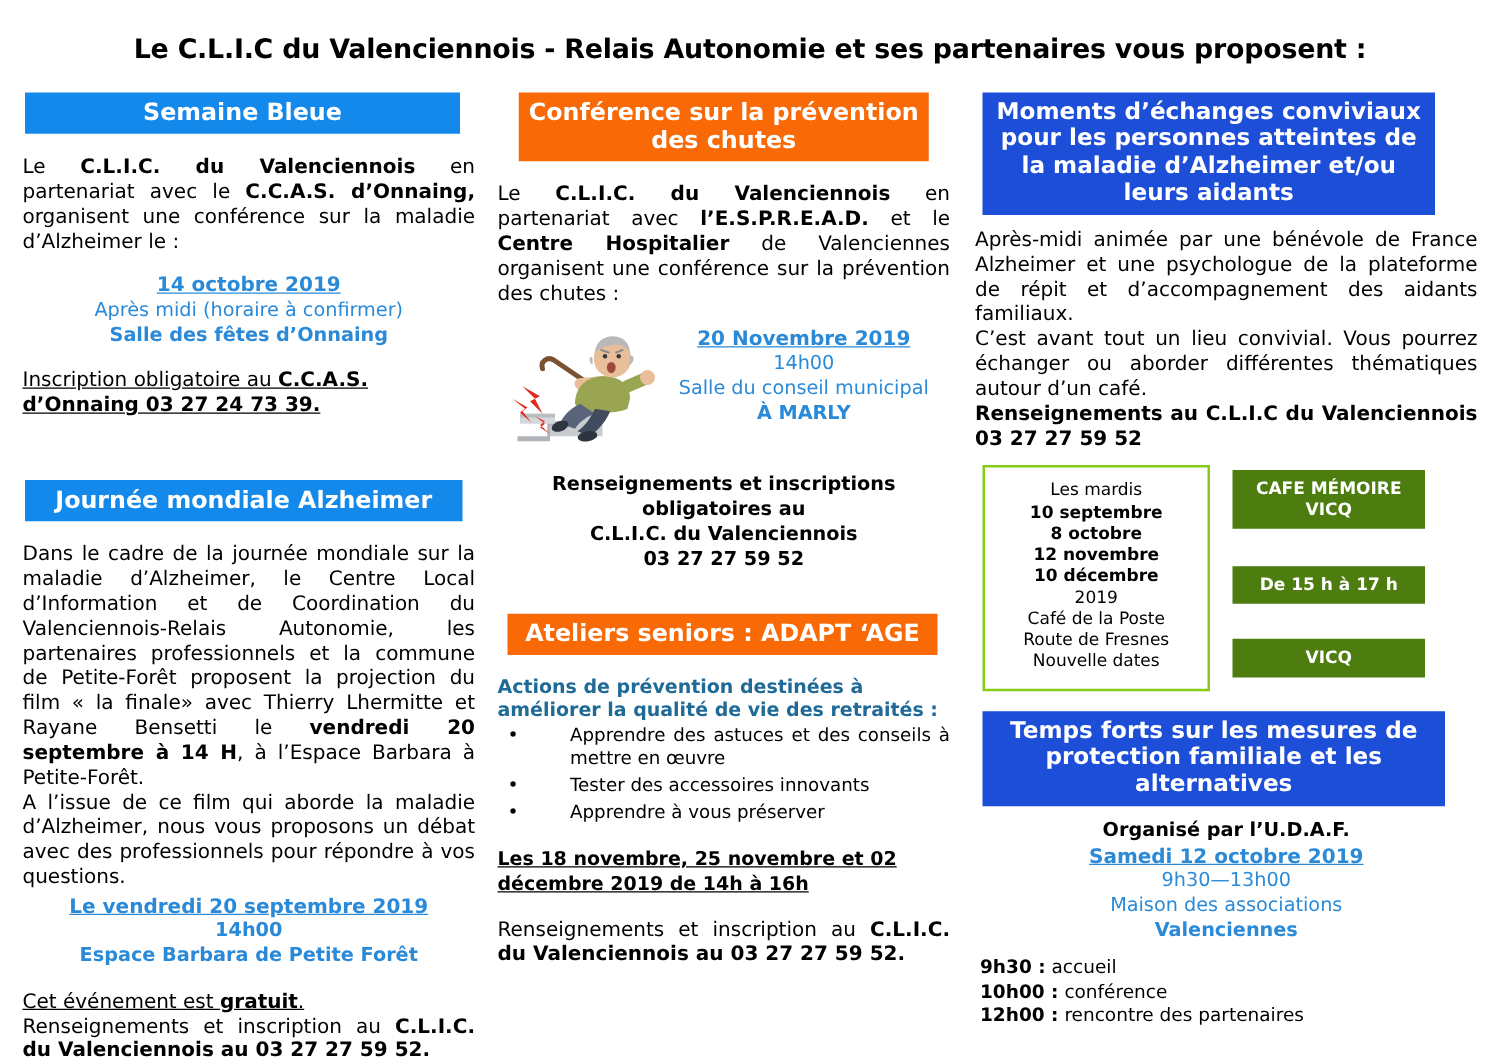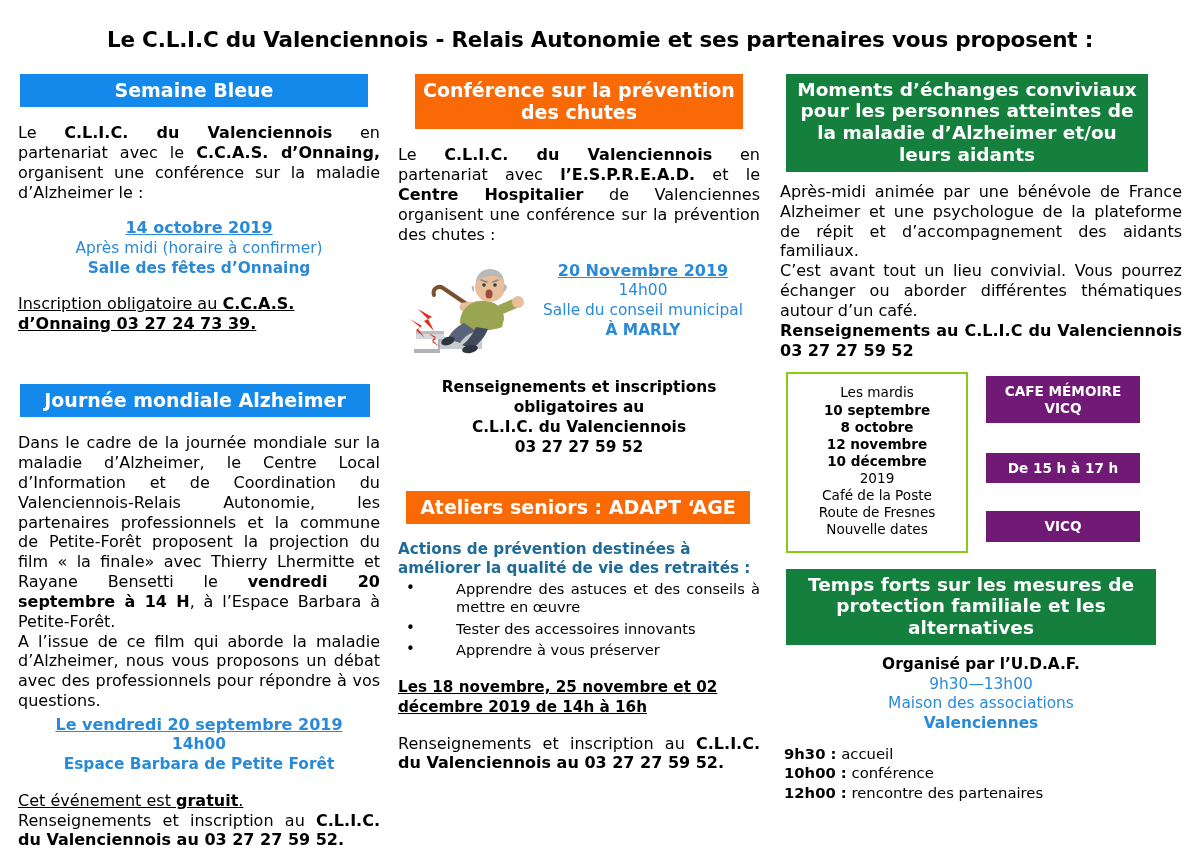--- a/index.html
+++ b/index.html
@@ -52,21 +52,21 @@
   .bar {
     color: #ffffff;
     font-weight: bold;
     text-align: center;
     line-height: 1.18;
     padding: 5px 8px 6px 8px;
     box-sizing: border-box;
   }
   .bar-blue   { background: #1489ec; font-size: 19px; }
   .bar-orange { background: #f96a07; font-size: 19px; }
-  .bar-green  { background: #15803d; font-size: 18.5px; }
+  .bar-green  { background: #1d4ed8; font-size: 18.5px; }
 
   .bar-sb      { margin: 0 0 0 2px; width: 348px; }
   .bar-jma     { margin: 0 0 0 2px; width: 350px; }
   .bar-conf    { margin: 0 auto; width: 328px; }
   .bar-atelier { margin: 0 0 0 8px; width: 344px; }
   .bar-moments { margin: 0 0 0 6px; width: 362px; }
   .bar-temps   { margin: 0 0 0 6px; width: 370px; }
 
   
   .para {
@@ -173,21 +173,21 @@
     line-height: 1.26;
     padding: 10px 4px 12px 4px;
     margin-left: 6px;
   }
   .cafe-box .b { font-weight: bold; }
   .badges {
     margin-left: 18px;
     padding-top: 4px;
   }
   .badge {
-    background: #701a75;
+    background: #4d7c0f;
     color: #ffffff;
     font-weight: bold;
     text-align: center;
     font-size: 13.6px;
     line-height: 1.2;
     padding: 7px 6px;
     box-sizing: border-box;
     width: 154px;
   }
   .badge-wide { width: 154px; }
@@ -384,20 +384,21 @@
       </div>
 
       <div class="gap-md"></div>
 
       <div class="bar bar-green bar-temps">Temps forts sur les mesures de protection familiale et les alternatives</div>
 
       <div class="gap-sm"></div>
 
       <div class="datebox">
         <div style="color:#000;font-weight:bold;font-size:15.4px;">Organisé par l’U.D.A.F.</div>
+        <div class="d-underline">Samedi 12 octobre 2019</div>
         <div class="d-plain">9h30—13h00</div>
         <div class="d-plain">Maison des associations</div>
         <div class="d-bold">Valenciennes</div>
       </div>
 
       <div class="schedule">
         <div><b>9h30 :</b><span> accueil</span></div>
         <div><b>10h00 :</b><span> conférence</span></div>
         <div><b>12h00 :</b><span> rencontre des partenaires</span></div>
       </div>

